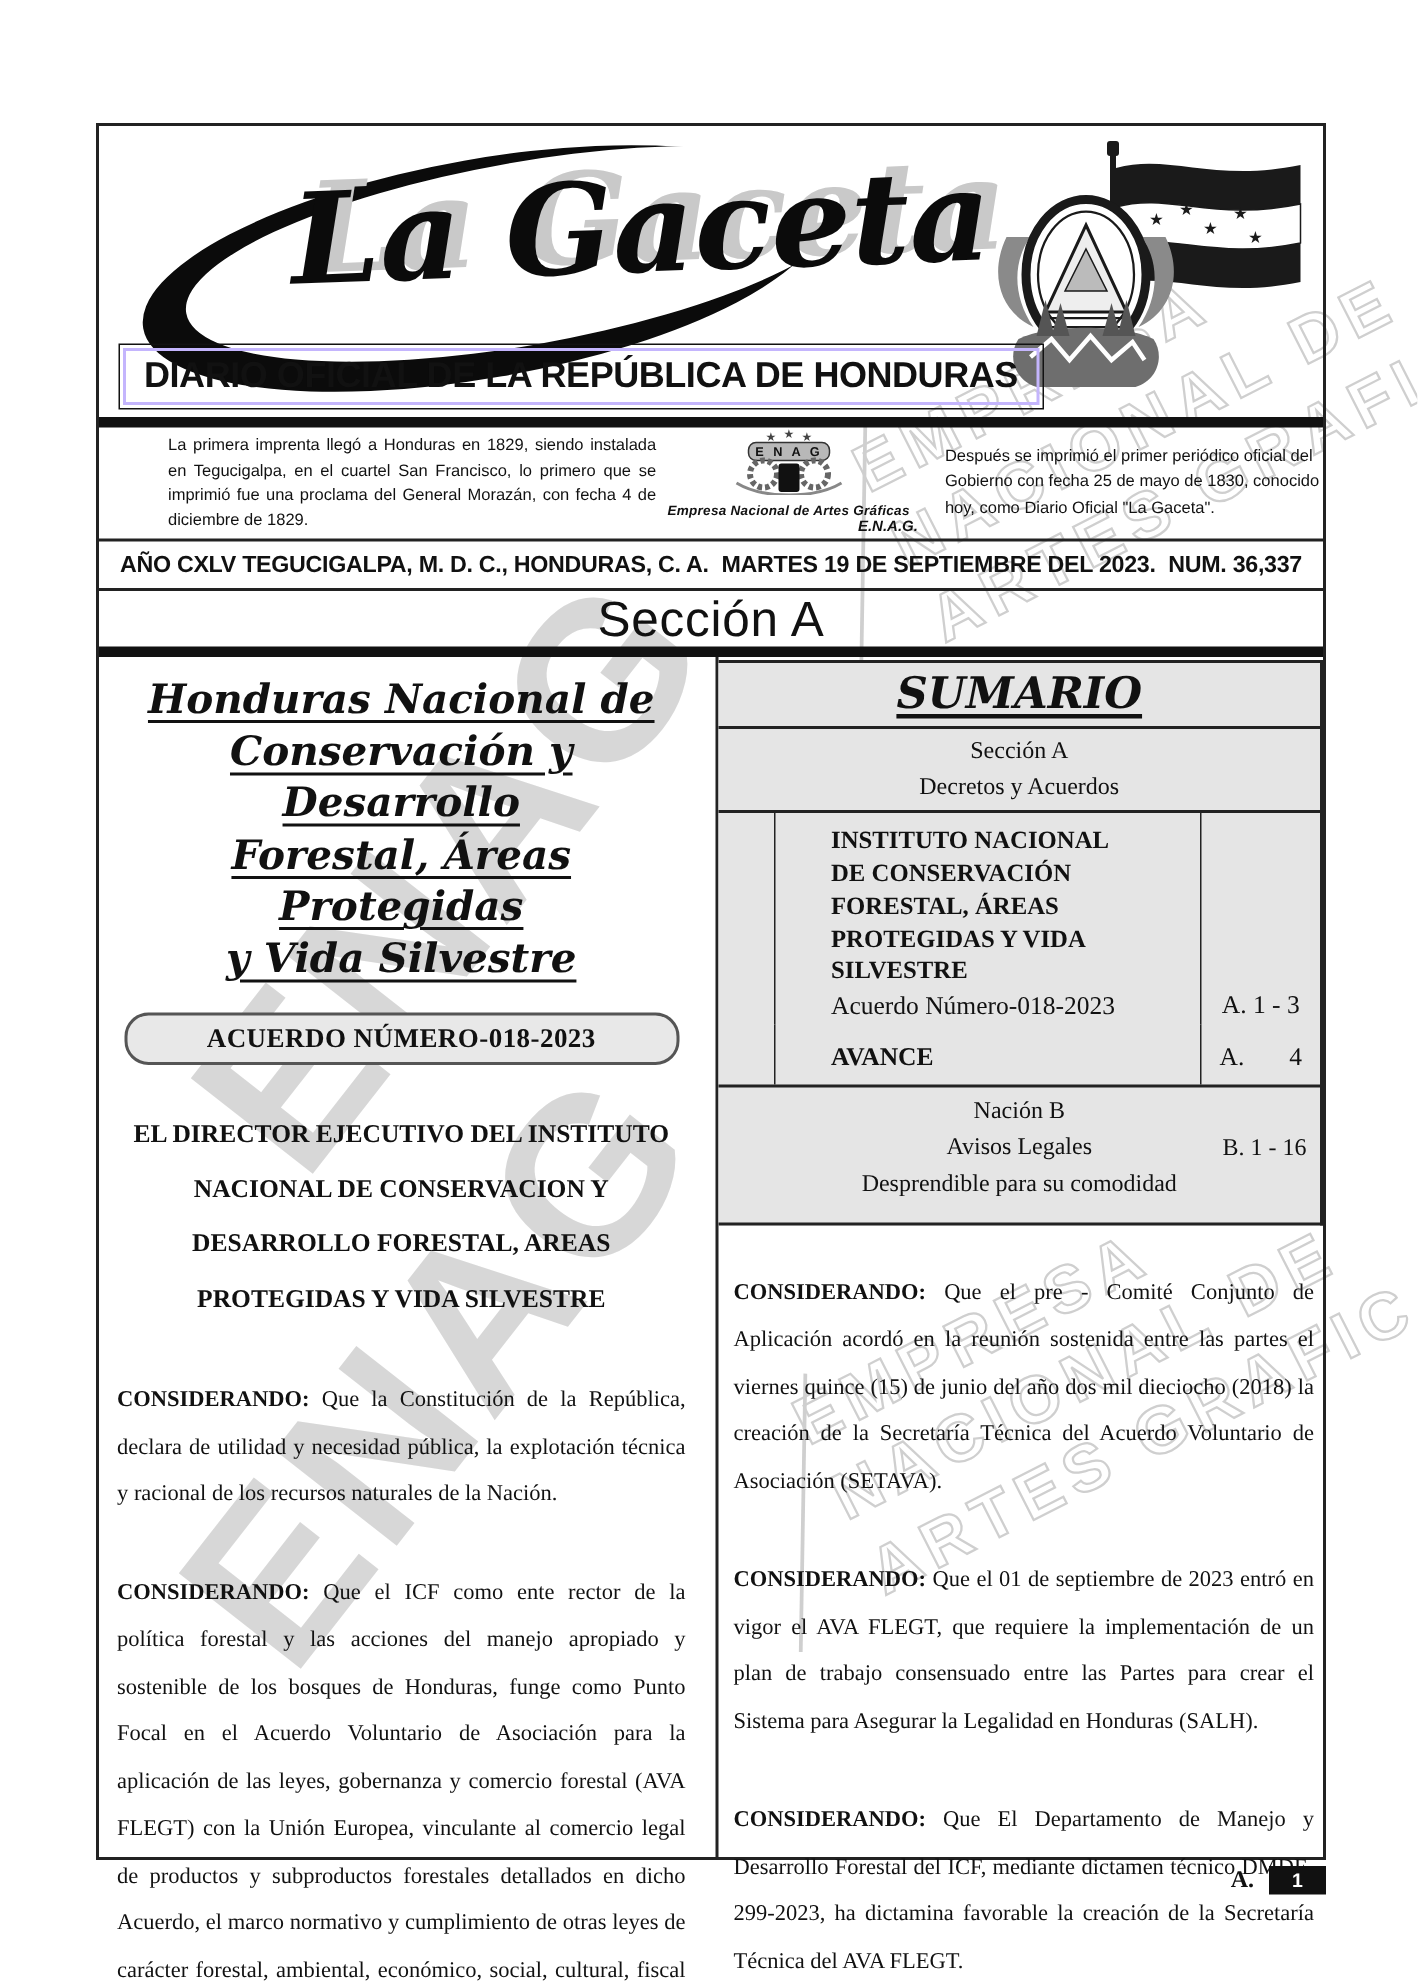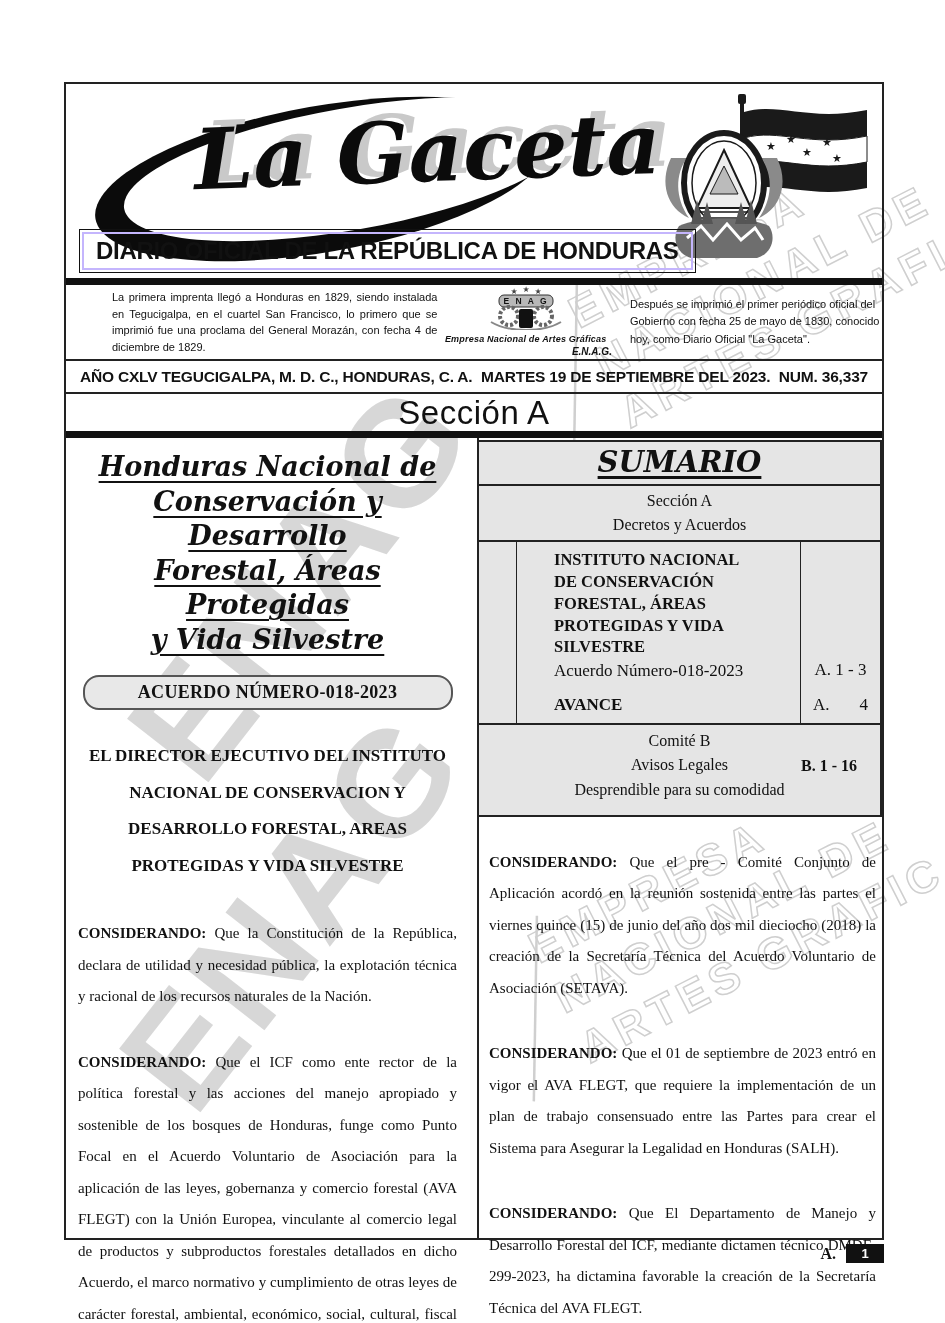--- a/index.html
+++ b/index.html
@@ -70,21 +70,21 @@
   .sum-row .c3{border-left:1.6px solid #222;box-sizing:border-box;}
   .r1 .c2{padding:7px 8px 0;font:bold 16.5px/1.32 "Liberation Serif",serif;}
   .r1 .sub{font-weight:normal;font-size:17px;padding-top:2px;}
   .r1 .c3{display:flex;align-items:flex-end;justify-content:center;
           font:17px "Liberation Serif",serif;padding-bottom:3px;}
   .r2 .c2{padding:12px 8px 8px;font:bold 17px "Liberation Serif",serif;}
   .r2 .c3{display:flex;align-items:flex-end;justify-content:space-between;
           padding:12px 12px 8px;font:17px "Liberation Serif",serif;}
   .sum-secb{border-top:2px solid #222;position:relative;text-align:center;
             font:16px/1.55 "Liberation Serif",serif;padding:4px 0 12px;}
-  .secb-pages{position:absolute;right:23px;top:29px;font-weight:bold;}
+  .secb-pages{position:absolute;right:9px;top:29px;}
   
   .rcol-text{padding:0 6px 0 10px;}
   .rcol-text .para:first-child{margin-top:30px;}
   
   .footer{position:absolute;left:64px;top:1244px;width:820px;z-index:2;
           display:flex;justify-content:flex-end;align-items:center;gap:10px;}
   .f-letter{font:bold 16px "Liberation Serif",serif;}
   .f-badge{width:38px;height:19px;background:#111;color:#fff;text-align:center;
            font:bold 13px/19px "Liberation Sans",sans-serif;}
 </style>
@@ -222,21 +222,21 @@
           </div>
           <div class="sum-row r2">
             <div class="c1"></div>
             <div class="c2">AVANCE</div>
             <div class="c3">
               <span>A.</span>
               <span>4</span>
             </div>
           </div>
           <div class="sum-secb">
-            <div>Comité B</div>
+            <div>Nación B</div>
             <div>Avisos Legales</div>
             <div>Desprendible para su comodidad</div>
             <span class="secb-pages">B.  1 - 16</span>
           </div>
         </div>
 
         <div class="rcol-text">
           <div class="para">
             <span class="lead">CONSIDERANDO:</span><span> Que el pre - Comité Conjunto de Aplicación acordó en la reunión sostenida entre las partes el viernes quince (15) de junio del año dos mil dieciocho (2018) la creación de la Secretaría Técnica del Acuerdo Voluntario de Asociación (SETAVA).</span>
           </div>

